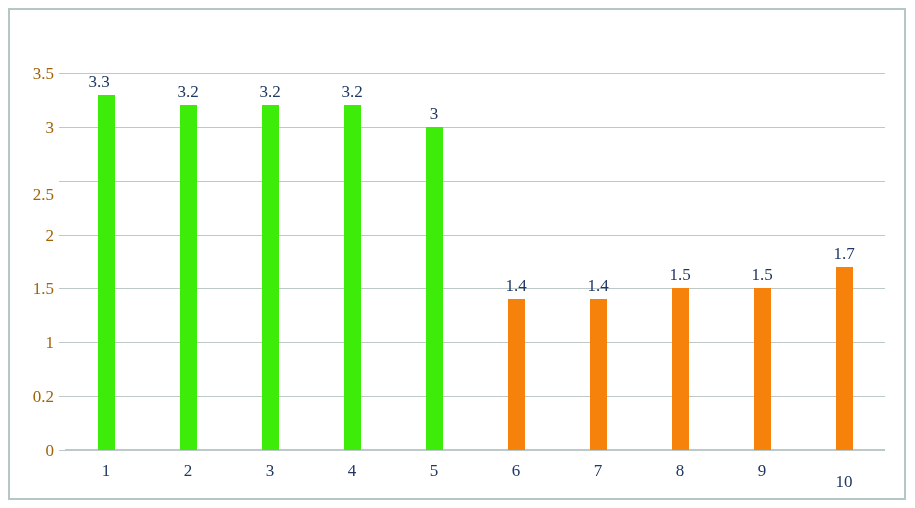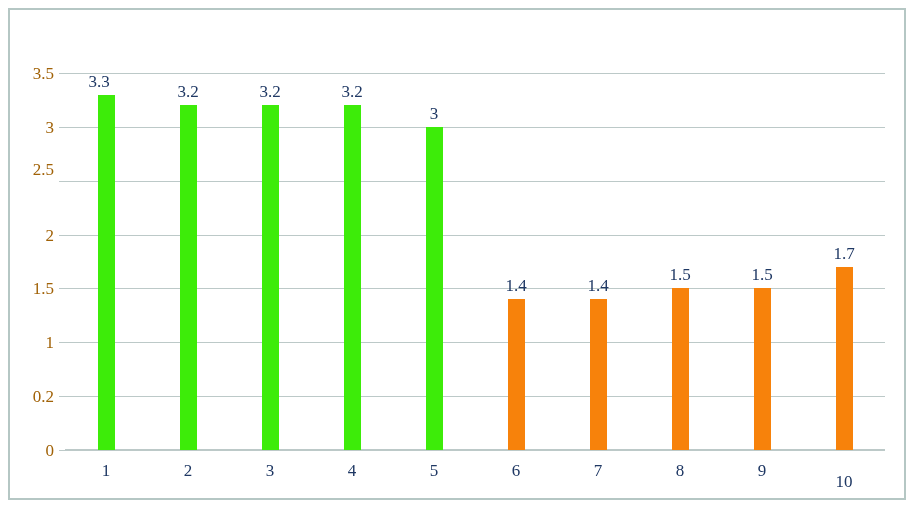--- a/index.html
+++ b/index.html
@@ -105,21 +105,21 @@
 
 <div id="chart-frame">
   <div id="chart-border"></div>
 
   <div id="ylabels">
       <div class="ylabel" style="top: 377px;">0</div>
       <div class="ylabel" style="top: 323.143px;">0.2</div>
       <div class="ylabel" style="top: 269.286px;">1</div>
       <div class="ylabel" style="top: 215.429px;">1.5</div>
       <div class="ylabel" style="top: 161.571px;">2</div>
-      <div class="ylabel" style="top: 96px;">2.5</div>
+      <div class="ylabel" style="top: 121px;">2.5</div>
       <div class="ylabel" style="top: 53.8571px;">3</div>
       <div class="ylabel" style="top: 0px;">3.5</div>
     </div>
 
   <div id="plot-area">
       <div class="axis-line" style="top: 376px;"></div>
       <div class="ytick-mark" style="top: 377px; left: -6px;"></div>
       <div class="gridline" style="top: 323.143px;"></div>
       <div class="ytick-mark" style="top: 323.143px; left: -6px;"></div>
       <div class="gridline" style="top: 269.286px;"></div>

